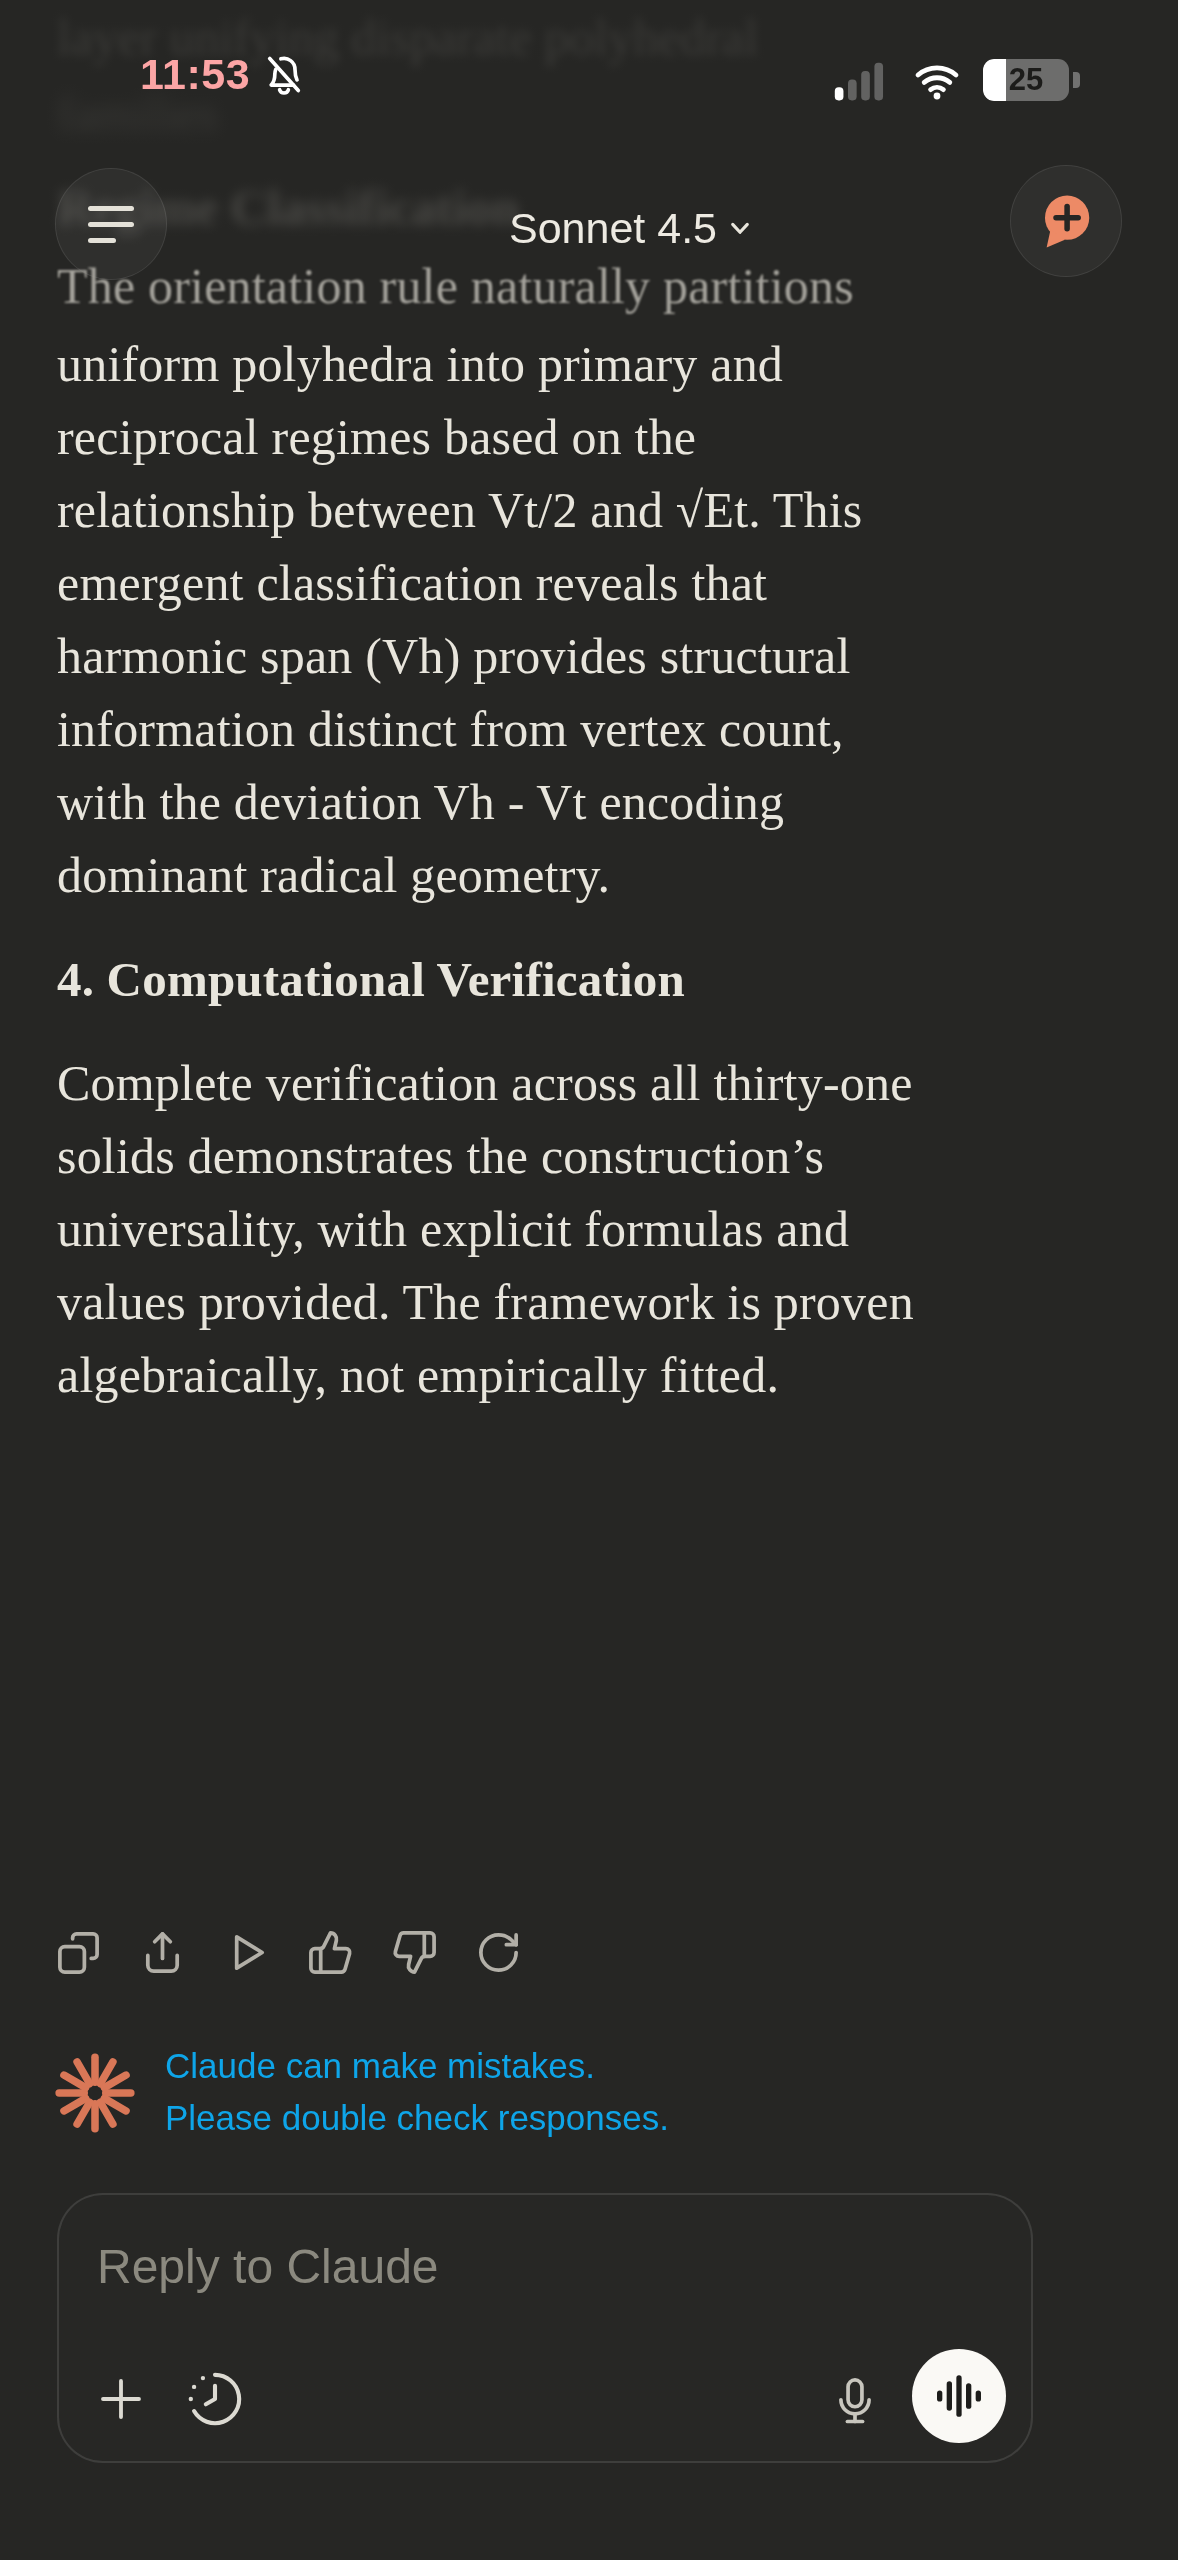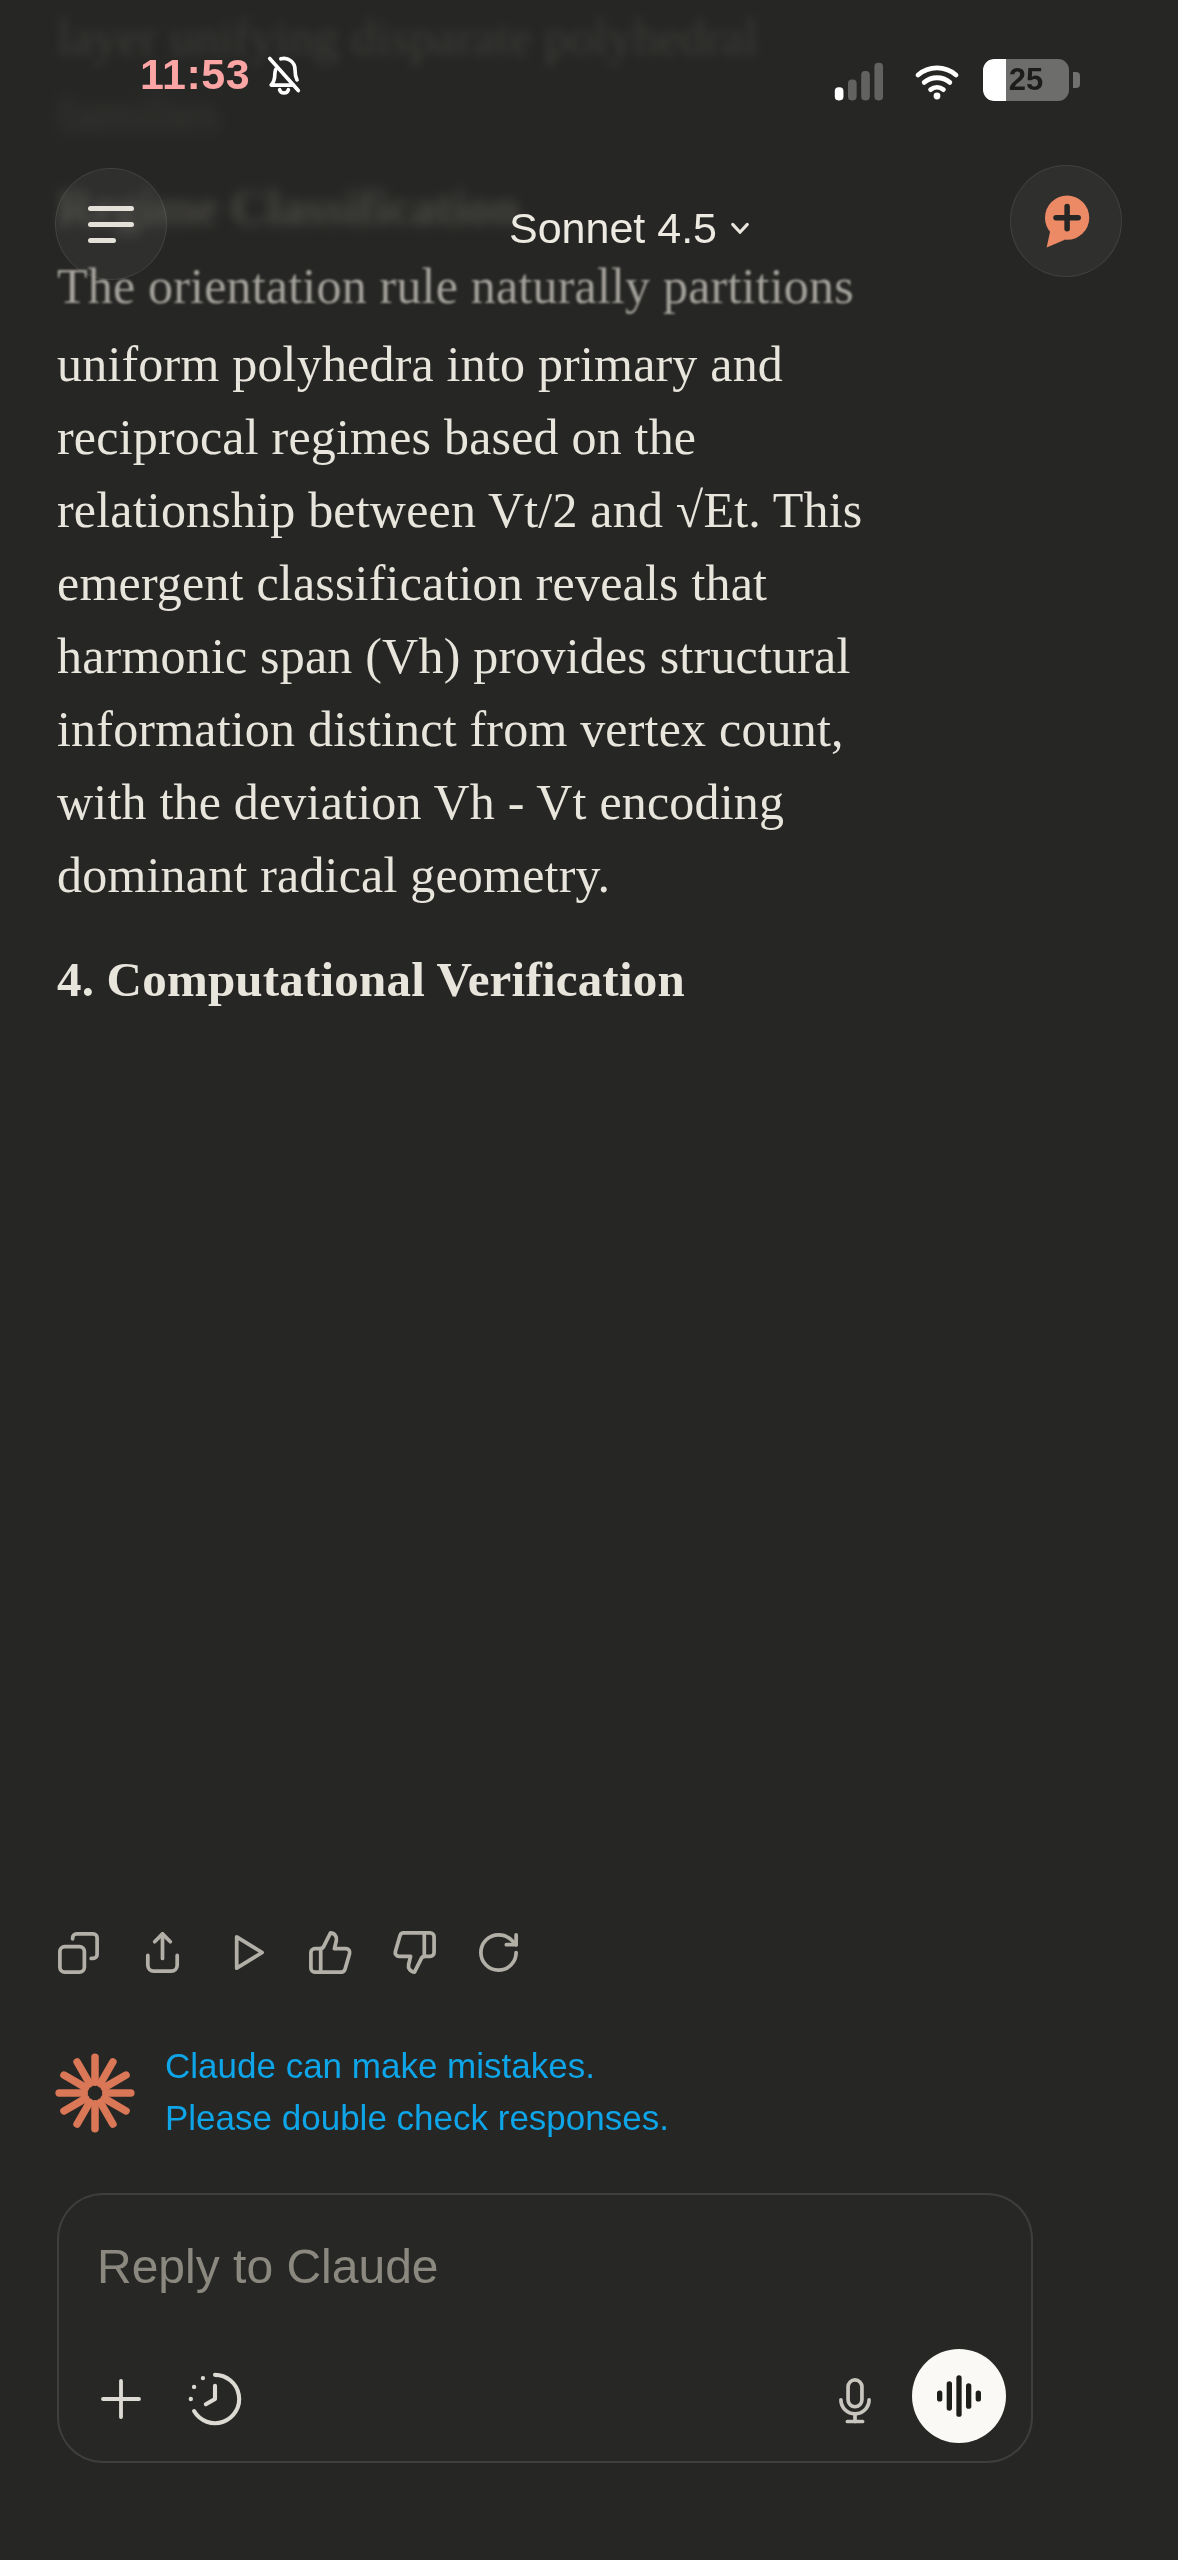--- a/index.html
+++ b/index.html
@@ -149,20 +149,25 @@
   <div class="par p1-first">The orientation rule naturally partitions</div>
   <div class="par p1-rest">uniform polyhedra into primary and
 reciprocal regimes based on the
 relationship between Vt/2 and √Et. This
 emergent classification reveals that
 harmonic span (Vh) provides structural
 information distinct from vertex count,
 with the deviation Vh - Vt encoding
 dominant radical geometry.</div>
   <div class="par msg-heading">4. Computational Verification</div>
+  <div class="par p2">Complete verification across all thirty-one
+solids demonstrates the construction’s
+universality, with explicit formulas and
+values provided. The framework is proven
+algebraically, not empirically fitted.</div>
 
   <div class="actions">
     <span class="action-btn">
       <svg viewBox="0 0 24 24">
         <g transform="scale(-1,1) translate(-24,0)">
           <rect x="9" y="9" width="12.5" height="13" rx="2.5"></rect>
           <path d="M5.5 15H4.5a2 2 0 0 1-2-2V4.5a2 2 0 0 1 2-2H13a2 2 0 0 1 2 2V5"></path>
         </g>
       </svg>
     </span>

